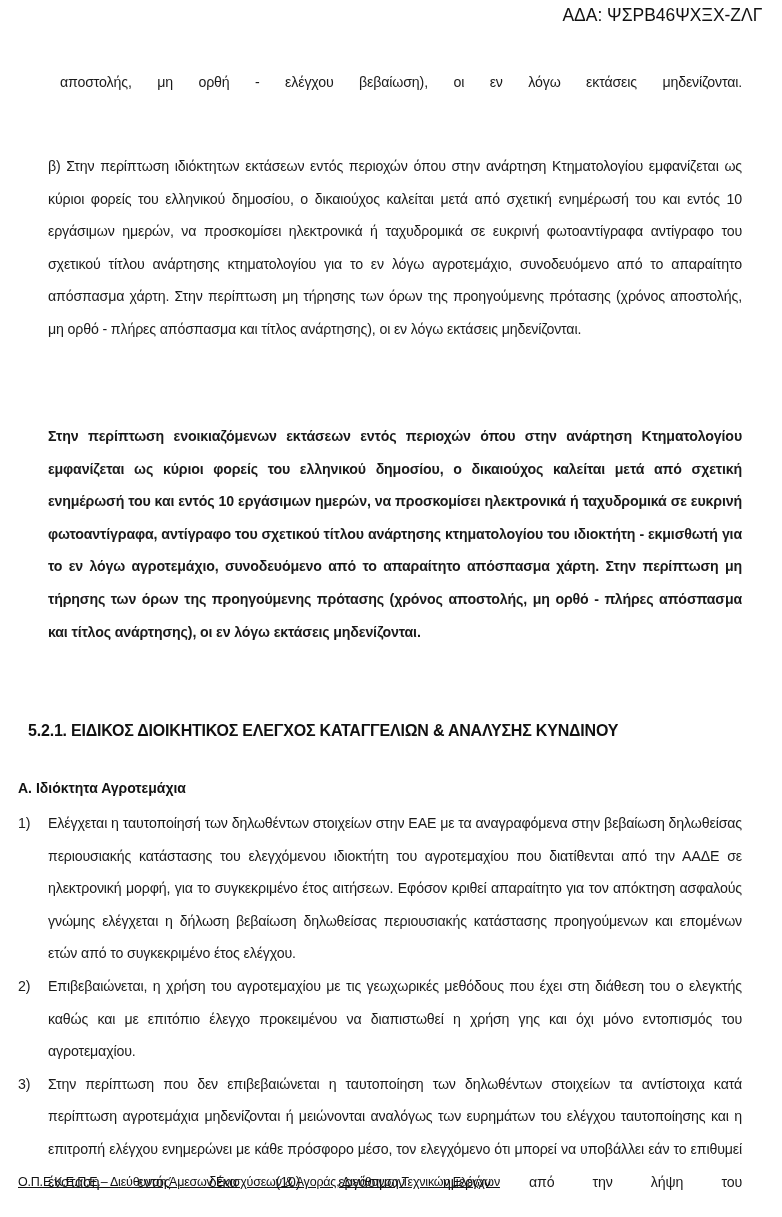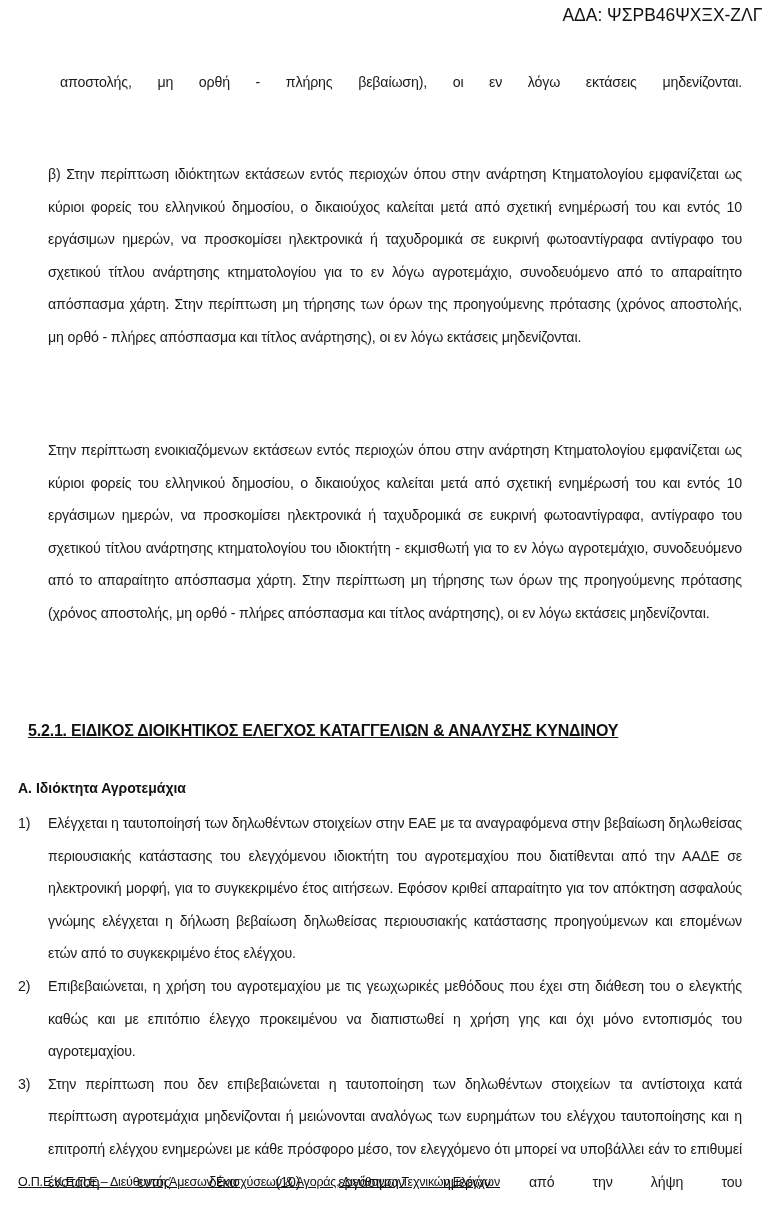--- a/index.html
+++ b/index.html
@@ -18,26 +18,26 @@
     font-family: "Liberation Sans", sans-serif;
     font-size: 14.2px;
     line-height: 32.6px;
     text-align: justify;
     text-align-last: auto;
     color: #1a1a1a;
     letter-spacing: -0.15px;
   }
   .blk { position: absolute; left: 48px; width: 694px; margin: 0; }
   .p1 { top: 66px; left: 60px; width: 682px; text-align-last: justify; }
-  .p2 { top: 150px; margin-top: 8px; }
-  .p3 { top: 434px; }
+  .p2 { top: 150px; }
+  .p3 { top: 420px; font-weight: bold; }
   .heading {
     position: absolute; left: 28px; top: 722px;
     font-family: "Liberation Sans", sans-serif;
-    font-weight: bold; font-size: 16px; text-decoration: underline;
+    font-weight: bold; font-size: 16px; 
     letter-spacing: -0.2px; color: #111;
   }
   .subheading {
     position: absolute; left: 18px; top: 780px;
     font-family: "Liberation Sans", sans-serif;
     font-weight: bold; font-size: 14px; color: #111;
   }
   .list { position: absolute; left: 18px; width: 724px; top: 807px; margin: 0; padding: 0; list-style: none; }
   .list li { position: relative; padding-left: 30px; margin: 0; }
   .list li .num { position: absolute; left: 0; top: 0; }
@@ -46,21 +46,21 @@
     font-family: "Liberation Sans", sans-serif;
     font-size: 12.5px; color: #111; letter-spacing: -0.2px; text-decoration: underline;
   }
   .just-last { text-align-last: justify; }
 </style>
 </head>
 <body>
 
 <div class="ada">ΑΔΑ: ΨΣΡΒ46ΨΧΞΧ-ΖΛΓ</div>
 
-<p class="body-text blk p1">αποστολής, μη ορθή - πλήρης βεβαίωση), οι εν λόγω εκτάσεις μηδενίζονται.</p>
+<p class="body-text blk p1">αποστολής, μη ορθή - ελέγχου βεβαίωση), οι εν λόγω εκτάσεις μηδενίζονται.</p>
 
 <p class="body-text blk p2">β) Στην περίπτωση ιδιόκτητων εκτάσεων εντός περιοχών όπου στην ανάρτηση Κτηματολογίου εμφανίζεται ως κύριοι φορείς του ελληνικού δημοσίου, ο δικαιούχος καλείται μετά από σχετική ενημέρωσή του και εντός 10 εργάσιμων ημερών, να προσκομίσει ηλεκτρονικά ή ταχυδρομικά σε ευκρινή φωτοαντίγραφα αντίγραφο του σχετικού τίτλου ανάρτησης κτηματολογίου για το εν λόγω αγροτεμάχιο, συνοδευόμενο από το απαραίτητο απόσπασμα χάρτη. Στην περίπτωση μη τήρησης των όρων της προηγούμενης πρότασης (χρόνος αποστολής, μη ορθό - πλήρες απόσπασμα και τίτλος ανάρτησης), οι εν λόγω εκτάσεις μηδενίζονται.</p>
 
 <p class="body-text blk p3">Στην περίπτωση ενοικιαζόμενων εκτάσεων εντός περιοχών όπου στην ανάρτηση Κτηματολογίου εμφανίζεται ως κύριοι φορείς του ελληνικού δημοσίου, ο δικαιούχος καλείται μετά από σχετική ενημέρωσή του και εντός 10 εργάσιμων ημερών, να προσκομίσει ηλεκτρονικά ή ταχυδρομικά σε ευκρινή φωτοαντίγραφα, αντίγραφο του σχετικού τίτλου ανάρτησης κτηματολογίου του ιδιοκτήτη - εκμισθωτή για το εν λόγω αγροτεμάχιο, συνοδευόμενο από το απαραίτητο απόσπασμα χάρτη. Στην περίπτωση μη τήρησης των όρων της προηγούμενης πρότασης (χρόνος αποστολής, μη ορθό - πλήρες απόσπασμα και τίτλος ανάρτησης), οι εν λόγω εκτάσεις μηδενίζονται.</p>
 
 <div class="heading">5.2.1. ΕΙΔΙΚΟΣ ΔΙΟΙΚΗΤΙΚΟΣ ΕΛΕΓΧΟΣ ΚΑΤΑΓΓΕΛΙΩΝ &amp; ΑΝΑΛΥΣΗΣ ΚΥΝΔΙΝΟΥ</div>
 
 <div class="subheading">Α. Ιδιόκτητα Αγροτεμάχια</div>
 
 <ol class="list body-text">

